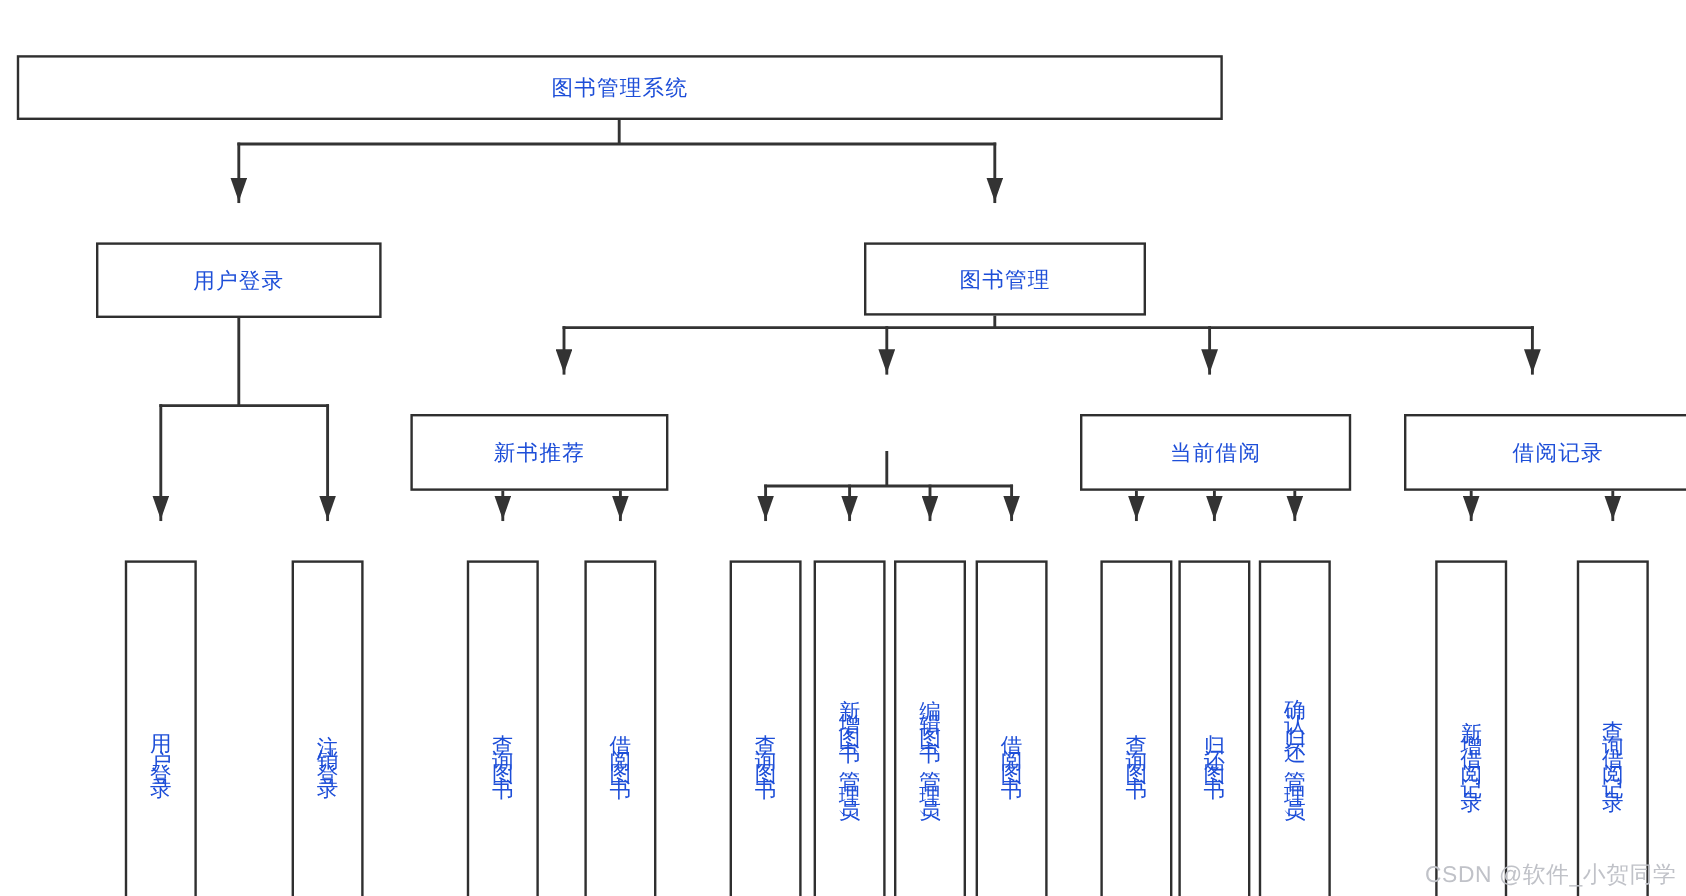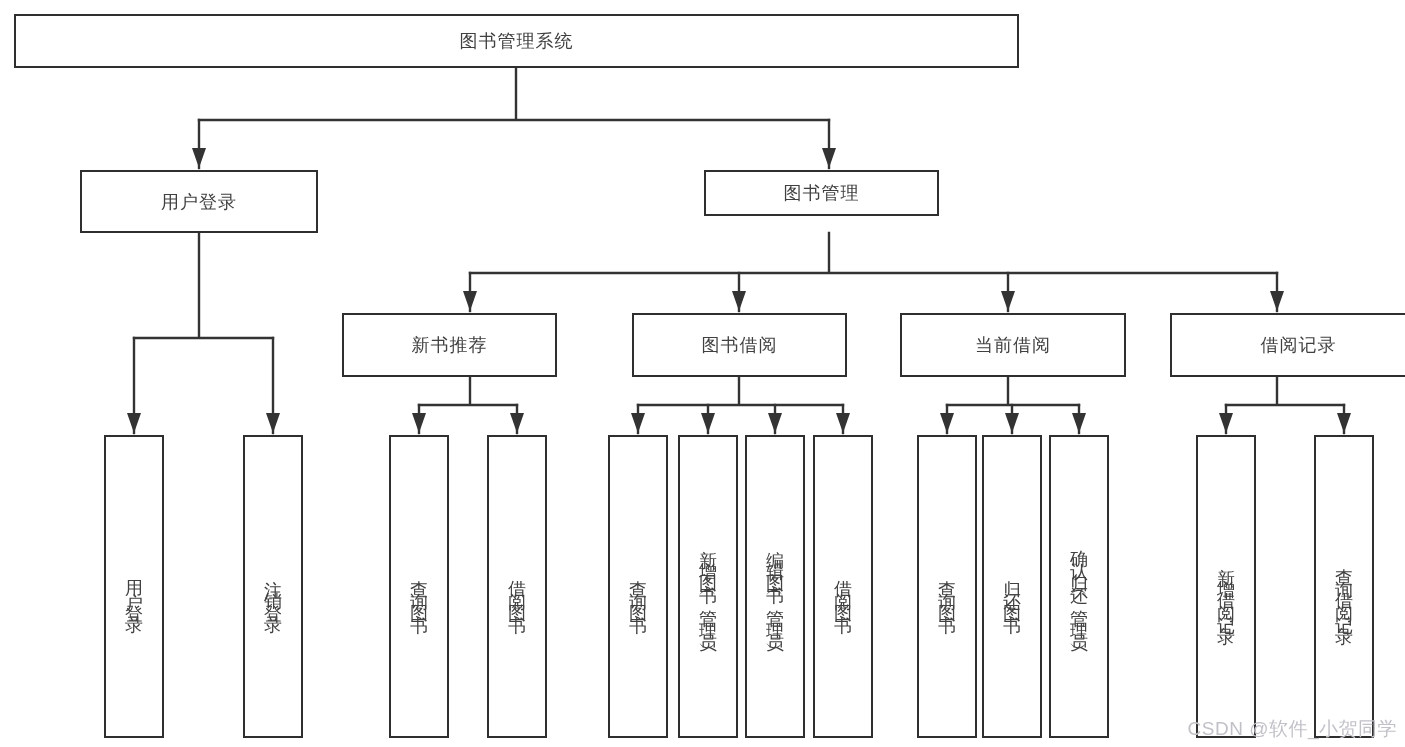--- a/index.html
+++ b/index.html
@@ -19,25 +19,26 @@
     position: absolute;
     left: 0;
     top: 0;
     z-index: 1;
   }
   .box {
     position: absolute;
     box-sizing: border-box;
     background: #ffffff;
     border: 2.5px solid #2f2f2f;
-    color: #404040;
+    color: #1d4ed8;
     display: flex;
     align-items: center;
     justify-content: center;
     z-index: 2;
+    margin-top: 32px;
   }
   .hbox {
     font-size: 18px;
     letter-spacing: 1px;
     text-align: center;
   }
   .vbox {
     writing-mode: vertical-rl;
     text-orientation: mixed;
     font-size: 18px;
@@ -112,24 +113,23 @@
     <g stroke="#333333" stroke-width="2.4" fill="none" stroke-linecap="square">
       <path d="M1277 377 V405 M1226 405 H1344"></path>
       <path d="M1226 405 V433" marker-end="url(#arrow)"></path>
       <path d="M1344 405 V433" marker-end="url(#arrow)"></path>
     </g>
   </svg>
 
   <div class="box hbox" style="left:14px;top:14px;width:1005px;height:54px">图书管理系统</div>
 
   <div class="box hbox" style="left:80px;top:170px;width:238px;height:63px">用户登录</div>
-  <div class="box hbox" style="left:704px;top:170px;width:235px;height:46px">图书管理</div>
+  <div class="box hbox" style="left:720px;top:170px;width:235px;height:61px">图书管理</div>
 
   <div class="box hbox" style="left:342px;top:313px;width:215px;height:64px">新书推荐</div>
-  <div class="box hbox" style="left:632px;top:313px;width:215px;height:64px">图书借阅</div>
   <div class="box hbox" style="left:900px;top:313px;width:226px;height:64px">当前借阅</div>
   <div class="box hbox" style="left:1170px;top:313px;width:257px;height:64px">借阅记录</div>
 
   <div class="box vbox" style="left:104px;top:435px;width:60px;height:303px">用户登录</div>
   <div class="box vbox" style="left:243px;top:435px;width:60px;height:303px">注销登录</div>
 
   <div class="box vbox" style="left:389px;top:435px;width:60px;height:303px">查询图书</div>
   <div class="box vbox" style="left:487px;top:435px;width:60px;height:303px">借阅图书</div>
 
   <div class="box vbox" style="left:608px;top:435px;width:60px;height:303px">查询图书</div>

